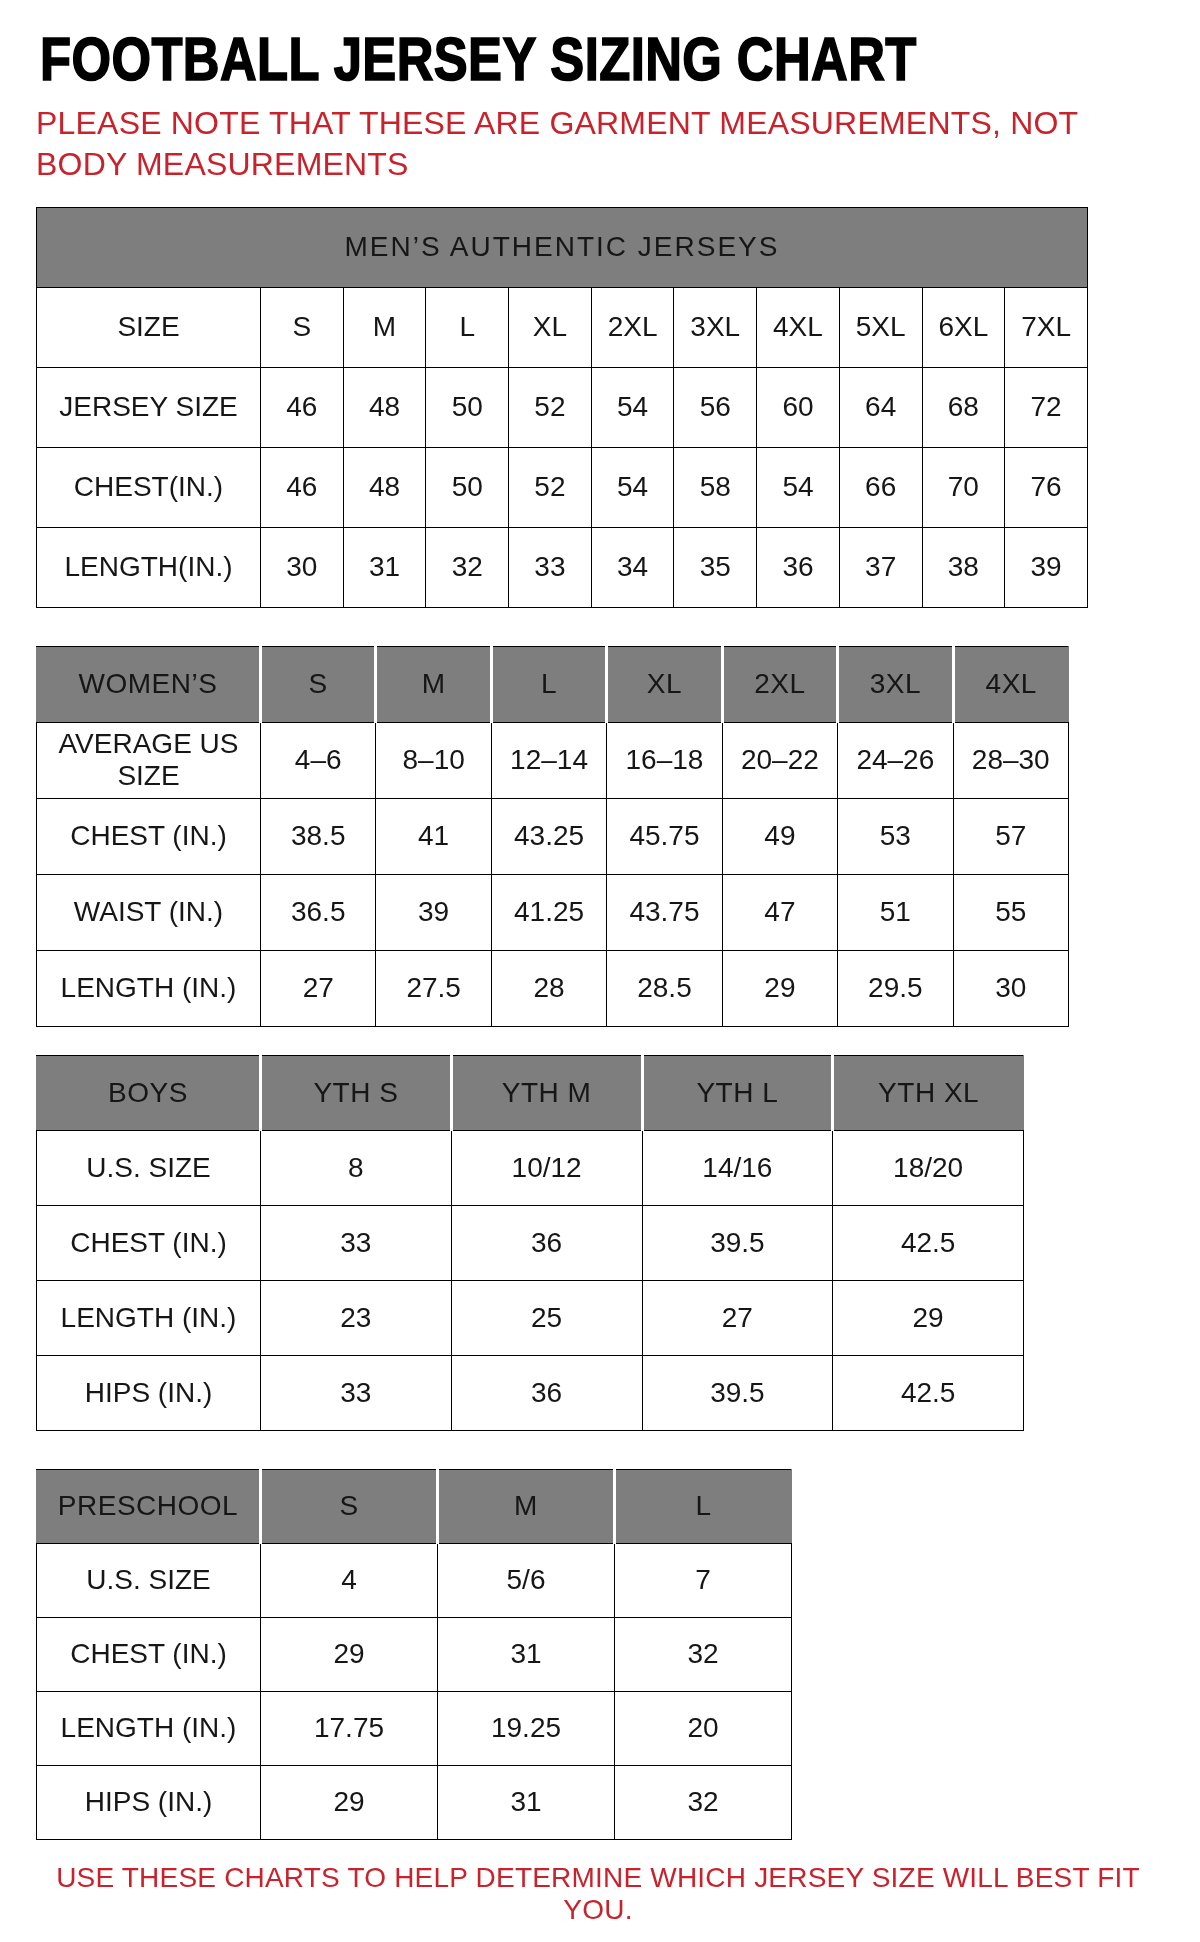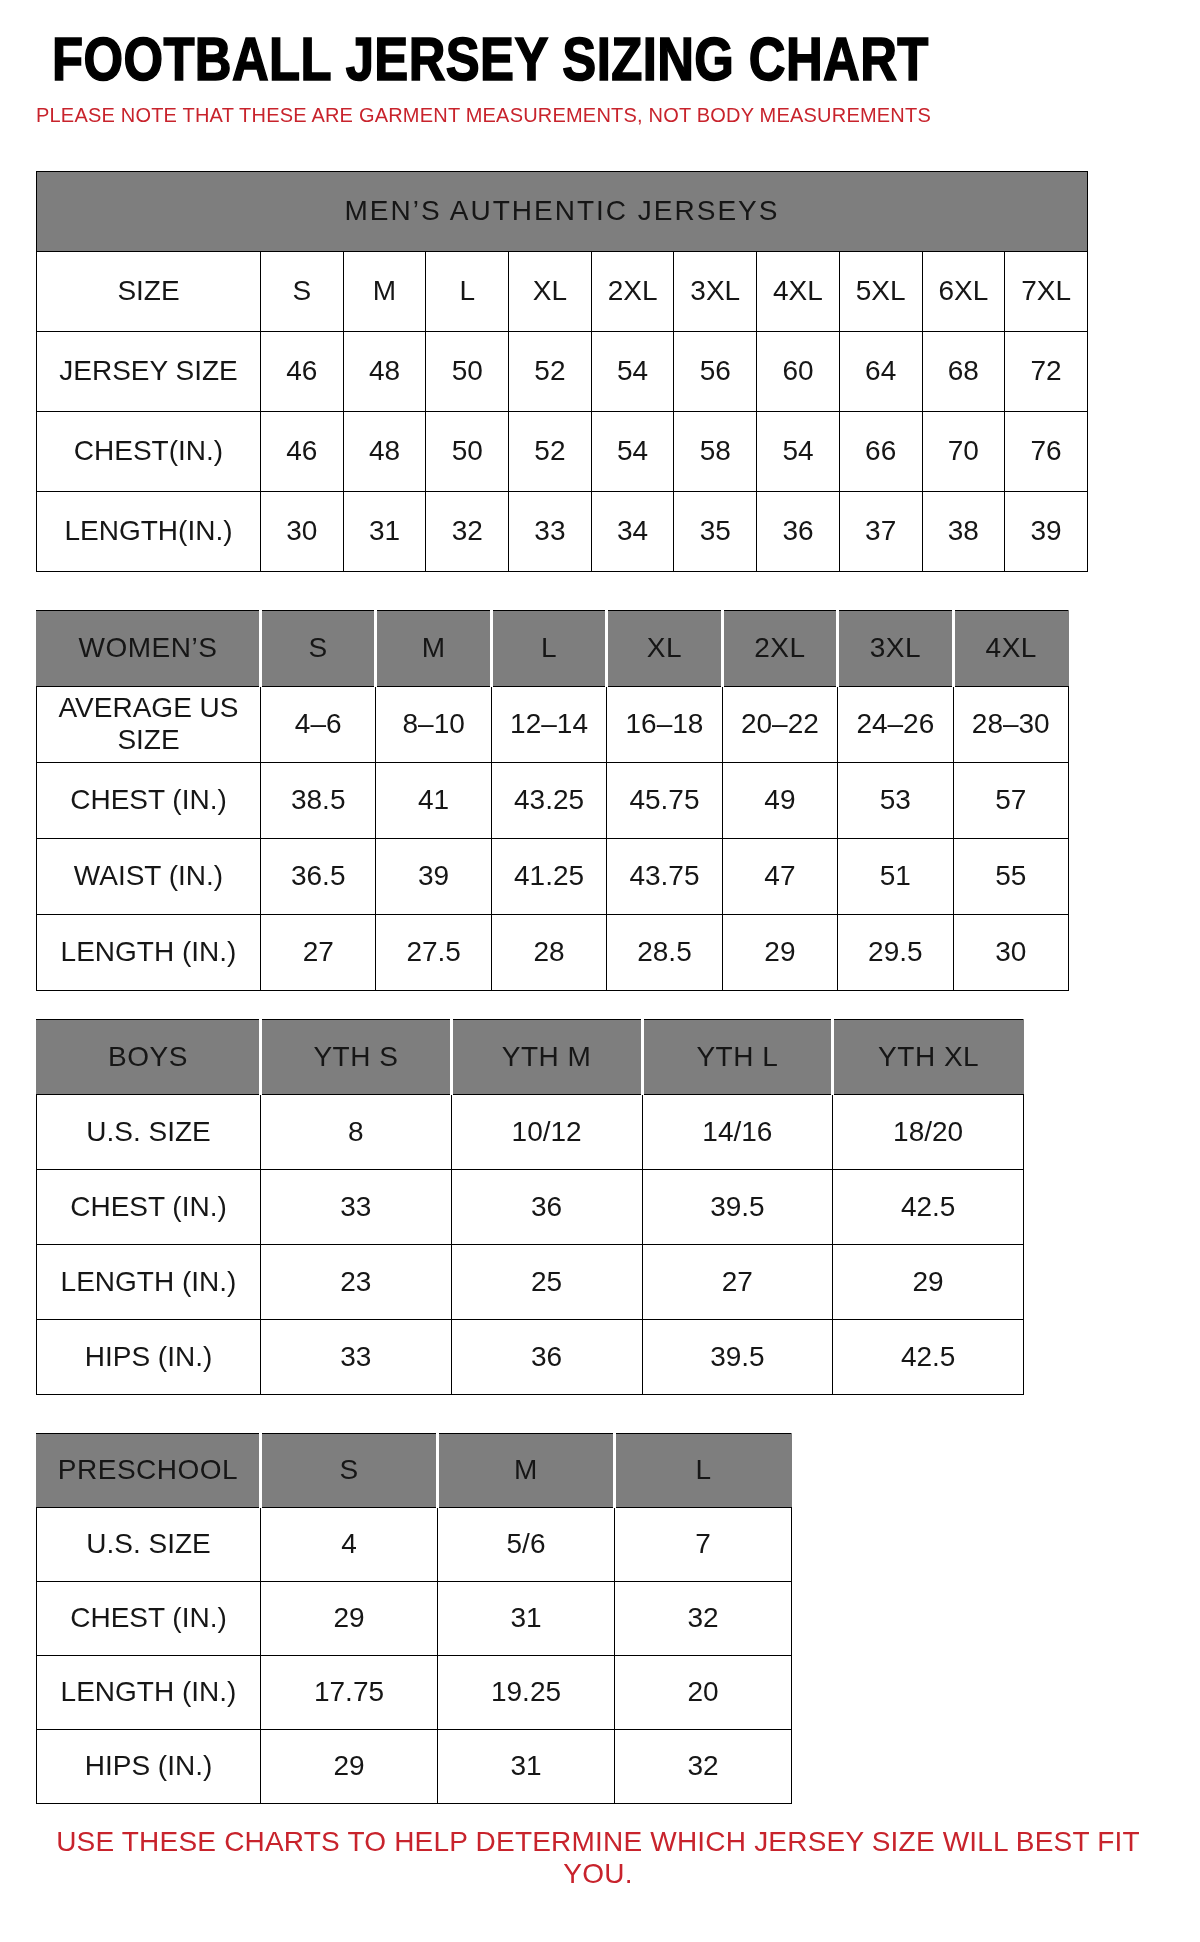--- a/index.html
+++ b/index.html
@@ -7,40 +7,40 @@
   body { font-family: "Liberation Sans", "DejaVu Sans", sans-serif; color: #161616; }
 
   .page {
     width: 1200px;
     height: 1942px;
     padding: 24px 40px 16px 36px;
     background: #fff;
     overflow: hidden;
   }
 
-  h1.title { margin: 2px 0 10px 16px; line-height: 1.08; }
+  h1.title { margin: 2px 0 10px 4px; line-height: 1.08; }
   .condense {
     display: inline-block;
     font-size: 62px;
     font-weight: 900;
     transform: scaleX(0.82);
     transform-origin: left center;
     white-space: nowrap;
     color: #000;
     -webkit-text-stroke: 1.6px #000;
     letter-spacing: 0.5px;
   }
 
   .note {
     color: var(--accent-red, #c8232c);
-    font-size: 20px;
+    font-size: 32px;
     line-height: 1.28;
     max-width: 1080px;
     letter-spacing: 0.2px;
-    margin-bottom: 42px;
+    margin-bottom: 22px;
   }
 
   table.tbl { border-collapse: collapse; table-layout: fixed; }
   .tbl td {
     border: 1.5px solid #000;
     text-align: center;
     vertical-align: middle;
     font-size: 28px;
     color: #161616;
     padding: 2px 6px;

